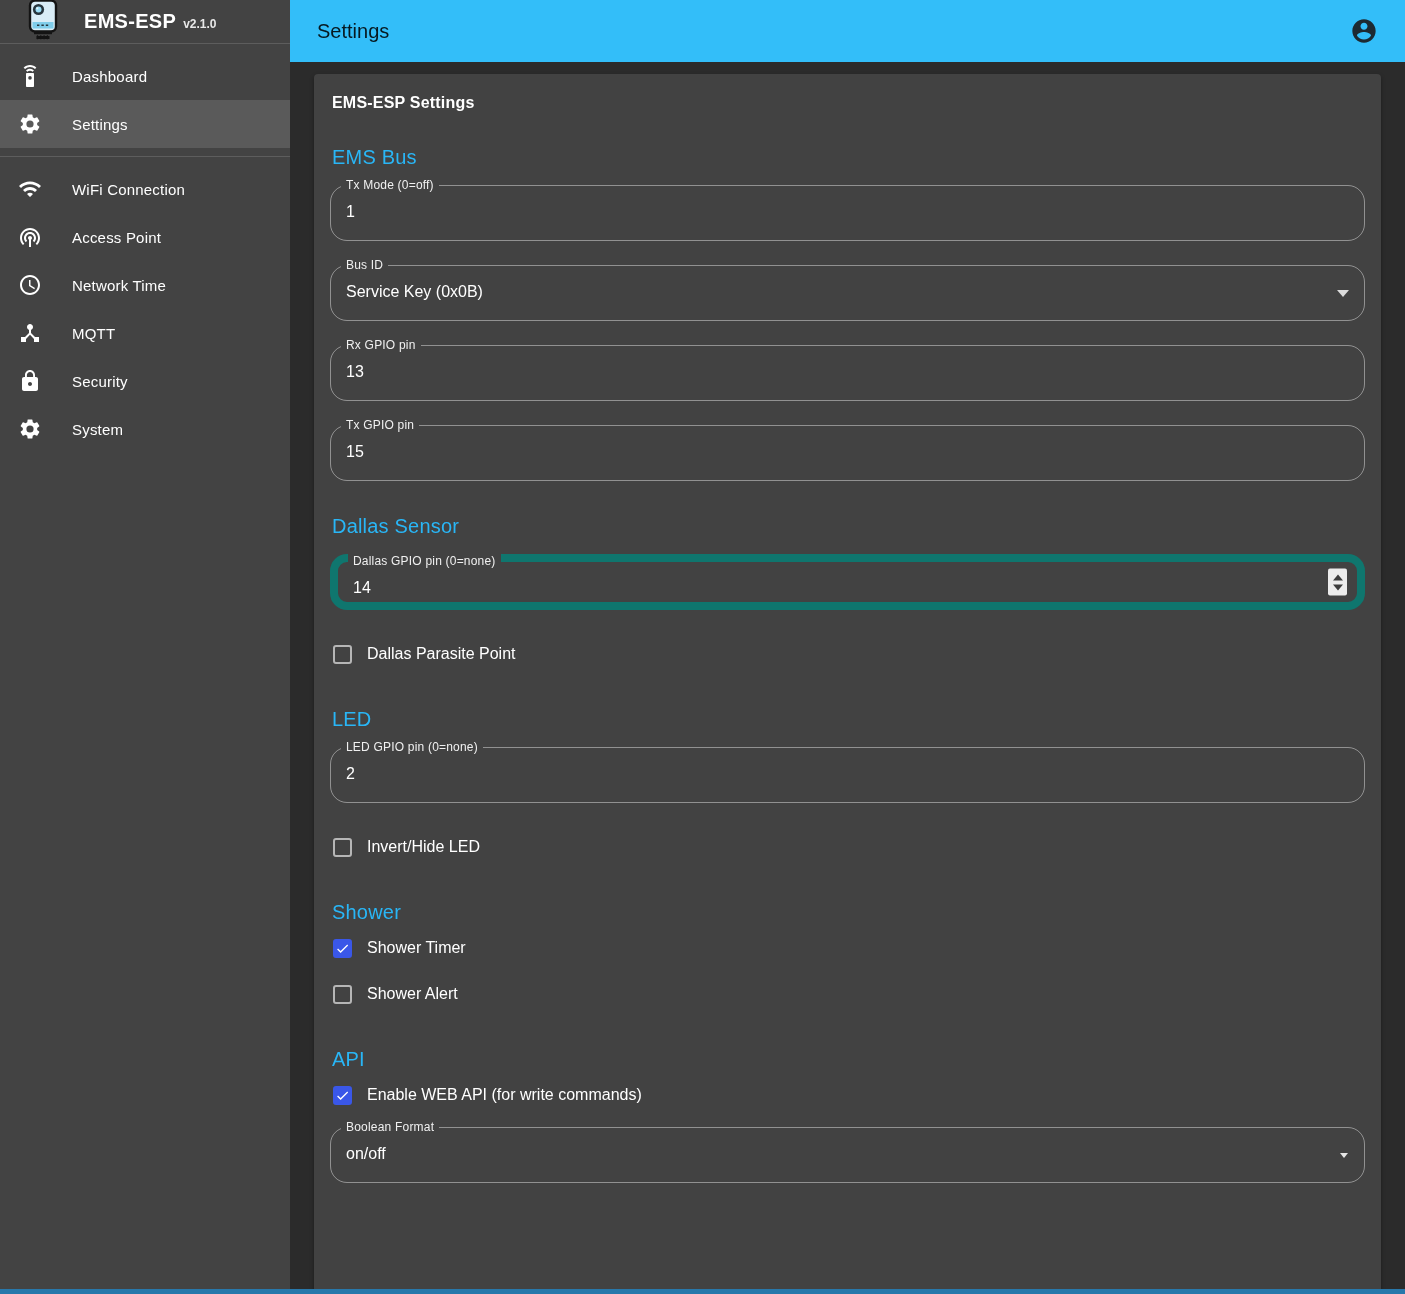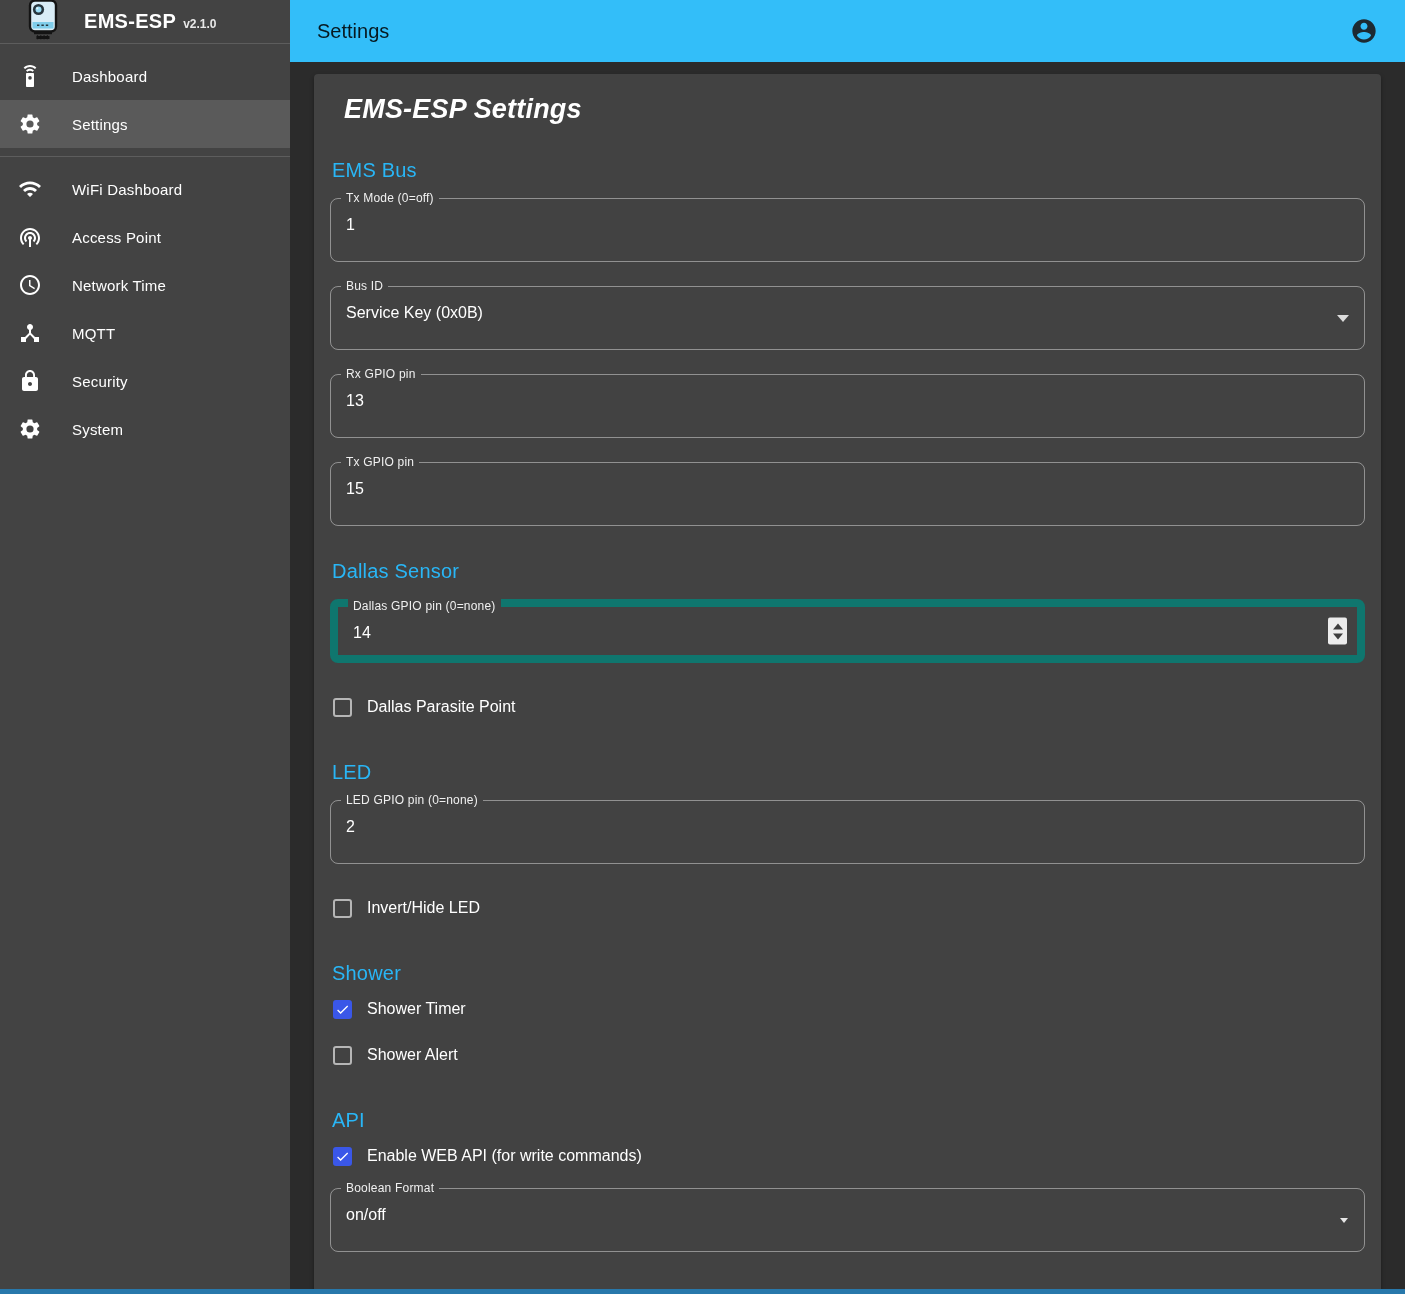--- a/index.html
+++ b/index.html
@@ -40,38 +40,38 @@
   .appbar-title { font-size:20px; font-weight:500; color:rgba(0,0,0,0.87); }
   .account-btn { width:28px; height:28px; cursor:pointer; }
   .account-btn svg { width:28px; height:28px; display:block; }
 
   .content { flex:1; padding:12px 24px 0; overflow:hidden; }
   .card {
     background:#424242; border-radius:4px;
     box-shadow:0 2px 4px rgba(0,0,0,0.35);
     padding:20px 16px 40px; min-height:1220px;
   }
-  .card-title { font-size:27px; font-weight:700; margin-left:14px; letter-spacing:0.2px;font-style:italic; }
+  .card-title { font-size:16px; font-weight:700; margin-left:2px; letter-spacing:0.2px; }
 
   .info-box {
     margin-top:22px; background:var(--info-box-bg,#5c7d8d);
     border-radius:3px; padding:18px; font-size:15.5px; line-height:20px;
   }
   .info-box p:first-child { margin-bottom:22px; }
   .info-box p:last-child { margin-bottom:14px; }
   .info-box a { color:var(--link,#4fc3f7); text-decoration:none; cursor:pointer; }
 
   .section-title {
     color:var(--section-heading,#29b6f6);
     font-size:20px; font-weight:400; margin:34px 0 2px 2px; letter-spacing:0.2px;
   }
 
   .field {
-    position:relative; height:64px; border:1px solid rgba(255,255,255,0.42);
-    border-radius:8px; margin:0 0 24px 0;
+    position:relative; height:56px; border:1px solid rgba(255,255,255,0.42);
+    border-radius:17px; margin:0 0 24px 0;
   }
   .section-title + .field { margin-top:16px; }
   .check-row + .field { margin-top:12px; }
   .field.focused { border:8px solid #0f766e; }
   .field-label {
     position:absolute; top:-8px; left:10px; background:#424242;
     padding:0 5px; font-size:12px; color:#f0f0f0; letter-spacing:0.2px;
   }
   .field-value { position:absolute; left:15px; top:17px; font-size:16px; color:#fff; }
   .select-arrow {
@@ -157,21 +157,21 @@
       </div>
 
       <div class="menu-divider"></div>
 
       <div class="menu-item">
         <span class="menu-icon">
           <svg viewBox="0 0 24 24" fill="#fff">
             <path d="M1 9l2 2c4.97-4.97 13.03-4.97 18 0l2-2C16.93 2.93 7.08 2.93 1 9zm8 8l3 3 3-3c-1.65-1.66-4.34-1.66-6 0zm-4-4l2 2c2.76-2.76 7.24-2.76 10 0l2-2C15.14 9.14 8.87 9.14 5 13z"></path>
           </svg>
         </span>
-        <span class="menu-label">WiFi Dashboard</span>
+        <span class="menu-label">WiFi Connection</span>
       </div>
 
       <div class="menu-item">
         <span class="menu-icon">
           <svg viewBox="0 0 24 24" fill="#fff">
             <path d="M12 11c-1.1 0-2 .9-2 2 0 .74.4 1.38 1 1.72V22h2v-7.28c.6-.35 1-.98 1-1.72 0-1.1-.9-2-2-2zM12 3C6.48 3 2 7.48 2 13c0 2.76 1.12 5.26 2.93 7.07l1.41-1.41C4.9 17.21 4 15.21 4 13c0-4.42 3.58-8 8-8s8 3.58 8 8c0 2.21-.9 4.21-2.35 5.65l1.41 1.41C20.88 18.26 22 15.76 22 13c0-5.52-4.48-10-10-10zm0 4c-3.31 0-6 2.69-6 6 0 1.66.67 3.16 1.76 4.24l1.41-1.41C8.45 15.1 8 14.11 8 13c0-2.21 1.79-4 4-4s4 1.79 4 4c0 1.11-.45 2.1-1.17 2.83l1.41 1.41C17.33 16.16 18 14.66 18 13c0-3.31-2.69-6-6-6z"></path>
           </svg>
         </span>
         <span class="menu-label">Access Point</span>
       </div>

